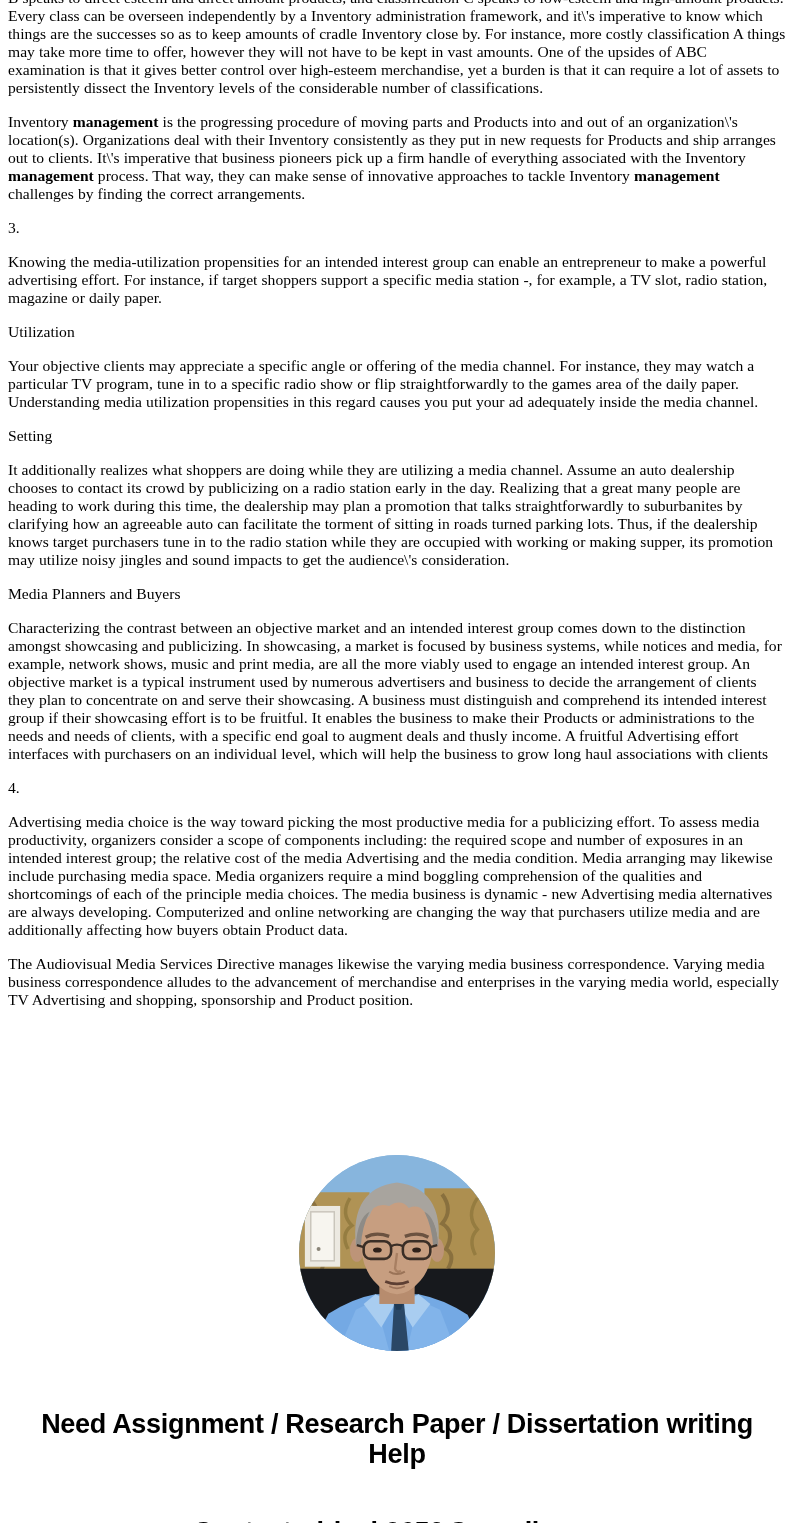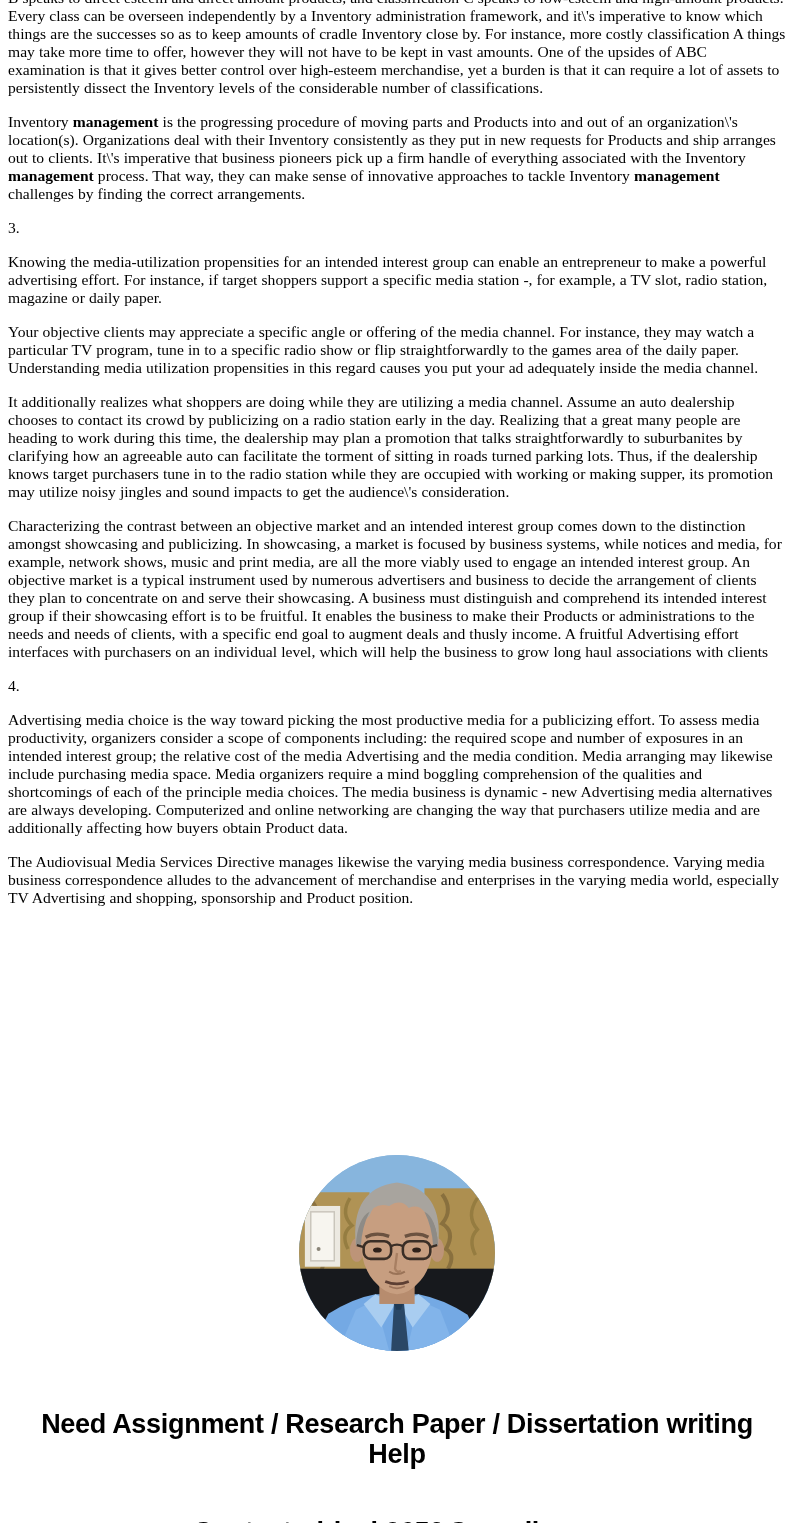--- a/index.html
+++ b/index.html
@@ -44,26 +44,29 @@
   <div class="doc-inner">
 
     <p>B speaks to direct esteem and direct amount products, and classification C speaks to low-esteem and high-amount products. Every class can be overseen independently by a Inventory administration framework, and it\'s imperative to know which things are the successes so as to keep amounts of cradle Inventory close by. For instance, more costly classification A things may take more time to offer, however they will not have to be kept in vast amounts. One of the upsides of ABC examination is that it gives better control over high-esteem merchandise, yet a burden is that it can require a lot of assets to persistently dissect the Inventory levels of the considerable number of classifications.</p>
 
     <p><span>Inventory </span><b>management</b><span> is the progressing procedure of moving parts and Products into and out of an organization\'s location(s). Organizations deal with their Inventory consistently as they put in new requests for Products and ship arranges out to clients. It\'s imperative that business pioneers pick up a firm handle of everything associated with the Inventory </span><b>management</b><span> process. That way, they can make sense of innovative approaches to tackle Inventory </span><b>management</b><span> challenges by finding the correct arrangements.</span></p>
 
     <p>3.</p>
 
     <p>Knowing the media-utilization propensities for an intended interest group can enable an entrepreneur to make a powerful advertising effort. For instance, if target shoppers support a specific media station -, for example, a TV slot, radio station, magazine or daily paper.</p>
 
+    <p>Utilization</p>
 
     <p>Your objective clients may appreciate a specific angle or offering of the media channel. For instance, they may watch a particular TV program, tune in to a specific radio show or flip straightforwardly to the games area of the daily paper. Understanding media utilization propensities in this regard causes you put your ad adequately inside the media channel.</p>
 
+    <p>Setting</p>
 
     <p>It additionally realizes what shoppers are doing while they are utilizing a media channel. Assume an auto dealership chooses to contact its crowd by publicizing on a radio station early in the day. Realizing that a great many people are heading to work during this time, the dealership may plan a promotion that talks straightforwardly to suburbanites by clarifying how an agreeable auto can facilitate the torment of sitting in roads turned parking lots. Thus, if the dealership knows target purchasers tune in to the radio station while they are occupied with working or making supper, its promotion may utilize noisy jingles and sound impacts to get the audience\'s consideration.</p>
 
+    <p>Media Planners and Buyers</p>
 
 
     <p>Characterizing the contrast between an objective market and an intended interest group comes down to the distinction amongst showcasing and publicizing. In showcasing, a market is focused by business systems, while notices and media, for example, network shows, music and print media, are all the more viably used to engage an intended interest group. An objective market is a typical instrument used by numerous advertisers and business to decide the arrangement of clients they plan to concentrate on and serve their showcasing. A business must distinguish and comprehend its intended interest group if their showcasing effort is to be fruitful. It enables the business to make their Products or administrations to the needs and needs of clients, with a specific end goal to augment deals and thusly income. A fruitful Advertising effort interfaces with purchasers on an individual level, which will help the business to grow long haul associations with clients</p>
 
     <p>4.</p>
 
     <p>Advertising media choice is the way toward picking the most productive media for a publicizing effort. To assess media productivity, organizers consider a scope of components including: the required scope and number of exposures in an intended interest group; the relative cost of the media Advertising and the media condition. Media arranging may likewise include purchasing media space. Media organizers require a mind boggling comprehension of the qualities and shortcomings of each of the principle media choices. The media business is dynamic - new Advertising media alternatives are always developing. Computerized and online networking are changing the way that purchasers utilize media and are additionally affecting how buyers obtain Product data.</p>
 
     <p>The Audiovisual Media Services Directive manages likewise the varying media business correspondence. Varying media business correspondence alludes to the advancement of merchandise and enterprises in the varying media world, especially TV Advertising and shopping, sponsorship and Product position.</p>
 

